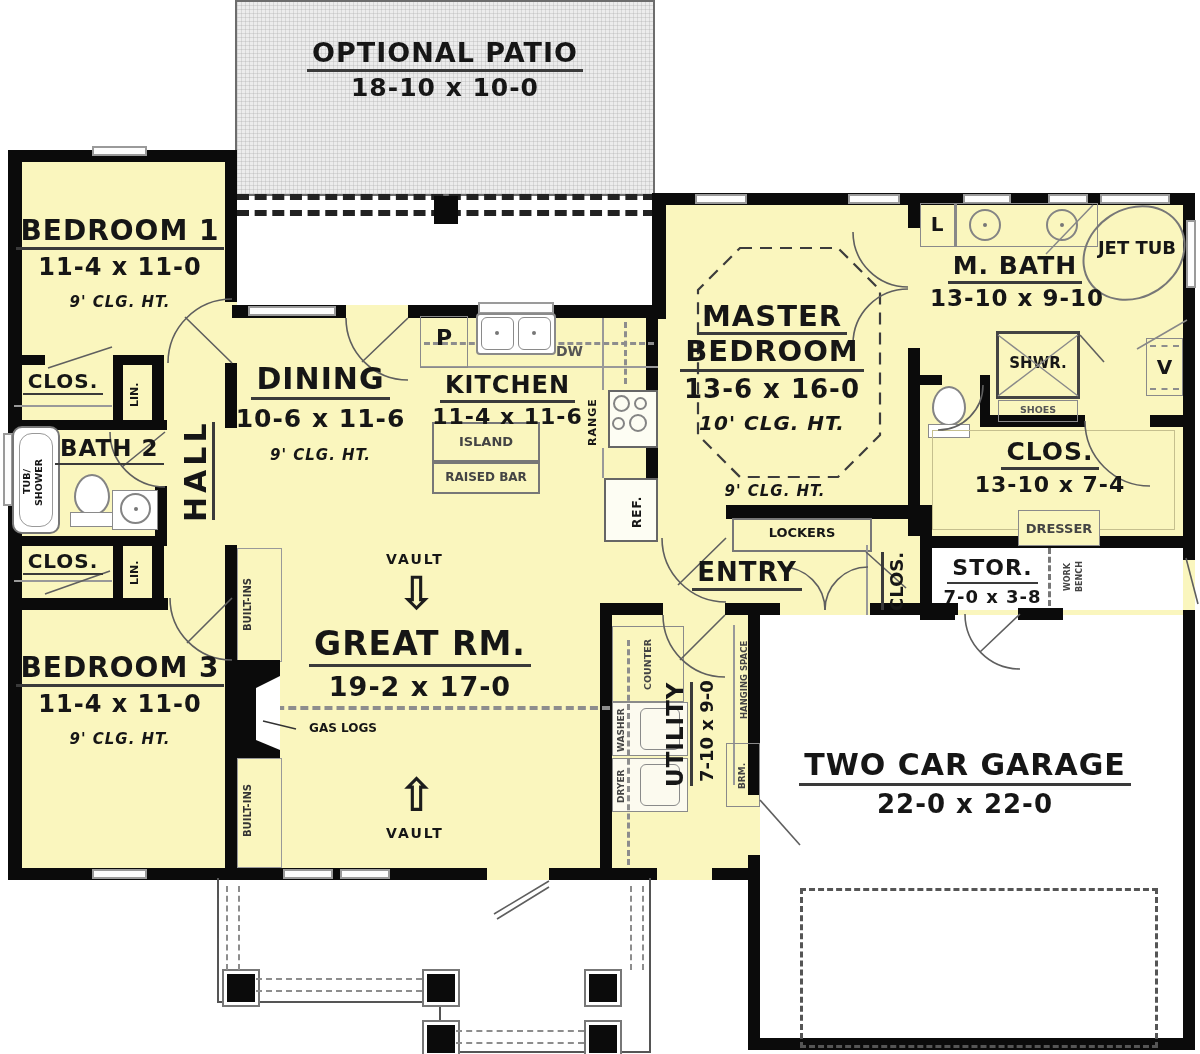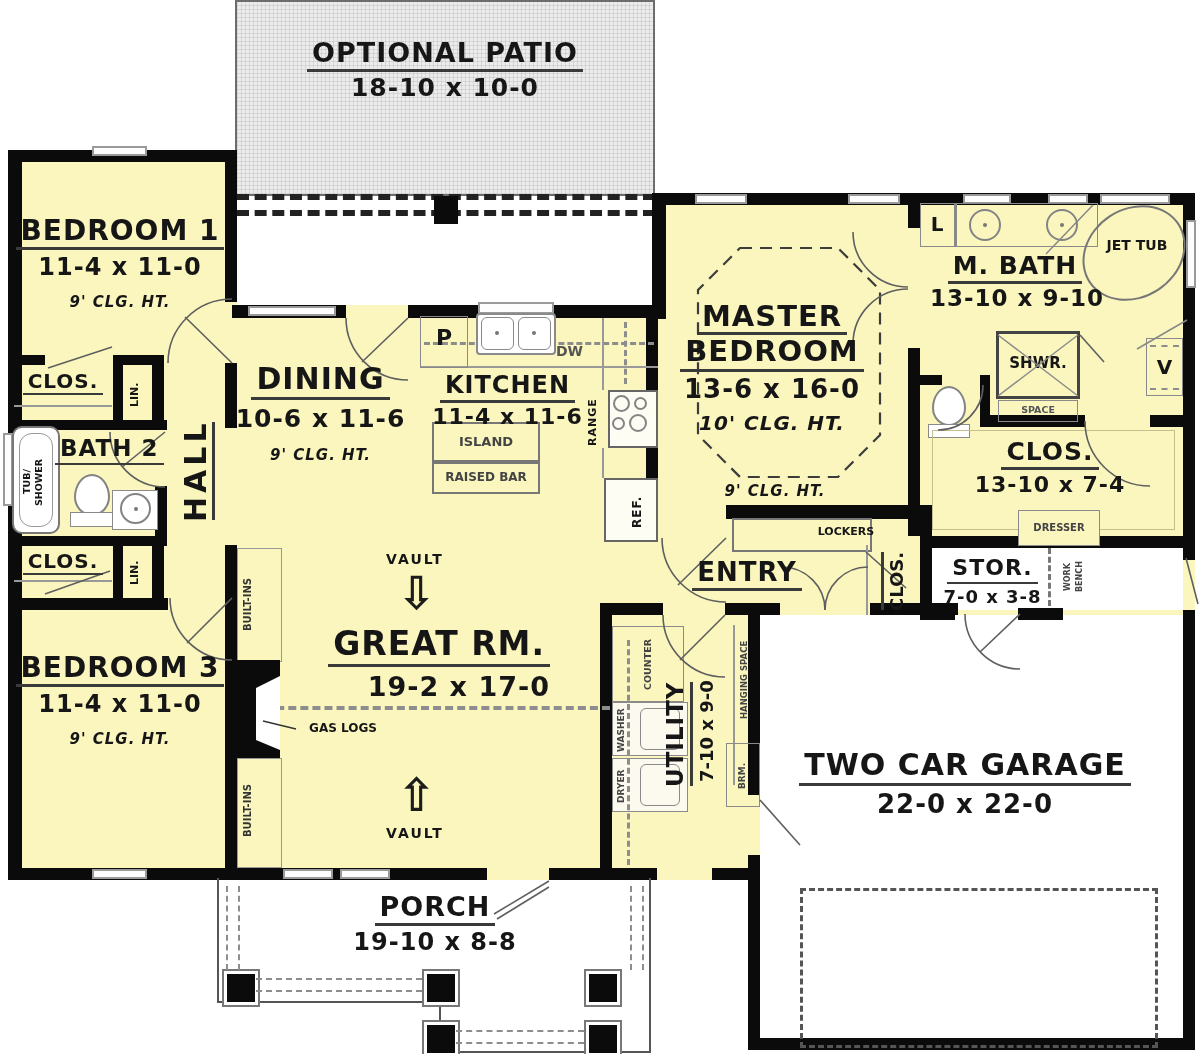--- a/index.html
+++ b/index.html
@@ -157,40 +157,40 @@
   <div class="thinline" style="left:14px;top:580px;width:98px;height:2px;"></div>
 
   <div class="fxl" style="left:920px;top:203px;width:178px;height:44px;"></div>
   <div class="thinline" style="left:954px;top:203px;width:3px;height:44px;background:#888;"></div>
   <div class="lbl" style="left:922px;top:213px;width:30px;font-size:20px;">L</div>
   <div class="circle" style="left:969px;top:209px;width:32px;height:32px;"></div>
   <div class="dot" style="left:983px;top:223px;"></div>
   <div class="circle" style="left:1046px;top:209px;width:32px;height:32px;"></div>
   <div class="dot" style="left:1060px;top:223px;"></div>
   <div class="circle" style="left:1080px;top:208px;width:108px;height:90px;transform:rotate(-33deg);border-radius:50%;border-color:#777;"></div>
-  <div class="lbl" style="left:1095px;top:238px;width:84px;font-size:14px;letter-spacing:0;">JET TUB</div>
+  <div class="lbl" style="left:1095px;top:238px;width:84px;font-size:18px;letter-spacing:0;">JET TUB</div>
   <div class="circle" style="left:932px;top:386px;width:34px;height:40px;border-radius:50% 50% 50% 50%/55% 55% 45% 45%;background:#fff;"></div>
   <div class="fxl" style="left:928px;top:424px;width:42px;height:14px;background:#fff;"></div>
   <div class="fx" style="left:996px;top:331px;width:84px;height:68px;background:transparent;border-color:#444;border-width:3px;"></div>
   <div class="lbl" style="left:1004px;top:355px;width:68px;font-size:15px;background:#FAF6BE;">SHWR.</div>
   <div class="fxl" style="left:998px;top:400px;width:80px;height:22px;"></div>
-  <div class="lbl" style="left:998px;top:405px;width:80px;font-size:9.5px;color:#555;">SPACE</div>
+  <div class="lbl" style="left:998px;top:405px;width:80px;font-size:9.5px;color:#555;">SHOES</div>
   <div class="fxl" style="left:1146px;top:338px;width:37px;height:58px;"></div>
   <div class="dashH" style="left:1150px;top:345px;width:29px;border-top-width:2px;"></div>
   <div class="dashH" style="left:1150px;top:388px;width:29px;border-top-width:2px;"></div>
   <div class="lbl" style="left:1146px;top:356px;width:37px;font-size:20px;">V</div>
 
   <div class="fxl" style="left:932px;top:430px;width:243px;height:100px;border-color:#c9c392;border:1px solid #c5bf8e;"></div>
   <div class="fxl" style="left:1018px;top:510px;width:82px;height:36px;background:#FAF6BE;"></div>
-  <div class="lbl" style="left:1018px;top:522px;width:82px;font-size:10px;color:#444;">DRESSER</div>
+  <div class="lbl" style="left:1018px;top:522px;width:82px;font-size:13px;color:#444;">DRESSER</div>
   <div class="dashV" style="left:1048px;top:548px;height:58px;border-left-color:#777;"></div>
   <div class="v vwrap" style="left:1062px;top:554px;height:46px;font-size:8px;color:#444;letter-spacing:0;line-height:1.5;">WORK BENCH</div>
 
   <div class="fx" style="left:732px;top:518px;width:140px;height:34px;background:transparent;border-color:#777;"></div>
-  <div class="lbl" style="left:732px;top:526px;width:140px;font-size:11px;padding-left:44px;">LOCKERS</div>
+  <div class="lbl" style="left:732px;top:526px;width:140px;font-size:13px;">LOCKERS</div>
   <div class="thinline" style="left:866px;top:545px;width:2px;height:70px;"></div>
 
   <div class="fxl" style="left:612px;top:626px;width:72px;height:76px;"></div>
   <div class="v" style="left:642px;top:634px;height:62px;font-size:9.5px;color:#444;letter-spacing:0;">COUNTER</div>
   <div class="fxl" style="left:612px;top:702px;width:76px;height:54px;background:#FCFAEF;"></div>
   <div class="fxl" style="left:640px;top:708px;width:40px;height:42px;border-radius:6px;"></div>
   <div class="v" style="left:616px;top:706px;height:48px;font-size:9px;color:#444;letter-spacing:0;">WASHER</div>
   <div class="fxl" style="left:612px;top:758px;width:76px;height:54px;background:#FCFAEF;"></div>
   <div class="fxl" style="left:640px;top:764px;width:40px;height:42px;border-radius:6px;"></div>
   <div class="v" style="left:616px;top:762px;height:48px;font-size:9px;color:#444;letter-spacing:0;">DRYER</div>
@@ -284,21 +284,21 @@
   </div>
   <div class="lbl" style="left:228px;top:362px;width:185px;font-size:30px;">
     <span class="rname">DINING</span><br>
     <span class="dims" style="font-size:25px;">10-6 x 11-6</span><br>
     <span class="clg" style="font-size:15px;">9' CLG. HT.</span>
   </div>
   <div class="lbl" style="left:420px;top:372px;width:175px;font-size:24px;">
     <span class="rname">KITCHEN</span><br>
     <span class="dims" style="font-size:22px;">11-4 x 11-6</span>
   </div>
-  <div class="lbl" style="left:290px;top:626px;width:260px;font-size:33px;text-align:right;">
+  <div class="lbl" style="left:290px;top:626px;width:260px;font-size:33px;">
     <span class="rname">GREAT RM.</span><br>
     <span class="dims" style="font-size:27px;">19-2 x 17-0</span>
   </div>
   <div class="lbl" style="left:375px;top:552px;width:80px;font-size:14px;letter-spacing:2px;">VAULT</div>
   <div class="arrow" style="left:397px;top:570px;">⇩</div>
   <div class="arrow" style="left:397px;top:772px;">⇧</div>
   <div class="lbl" style="left:375px;top:826px;width:80px;font-size:14px;letter-spacing:2px;">VAULT</div>
   <div class="lbl" style="left:298px;top:722px;width:90px;font-size:12px;letter-spacing:0;">GAS LOGS</div>
   <div class="lbl" style="left:662px;top:300px;width:220px;font-size:29px;">
     <span class="rname" style="border-bottom-width:3px;padding-bottom:0;">MASTER</span><br>
@@ -324,18 +324,14 @@
     <span class="rname" style="border-bottom-width:2px;">STOR.</span><br>
     <span class="dims" style="font-size:18px;">7-0 x 3-8</span>
   </div>
   <div class="v" style="left:662px;top:678px;height:112px;font-size:23px;letter-spacing:1px;">UTILITY</div>
   <div class="thinline" style="left:690px;top:682px;width:2.5px;height:104px;background:#3A3A3A;"></div>
   <div class="v" style="left:696px;top:688px;height:94px;font-size:18px;letter-spacing:0;">7-10 x 9-0</div>
   <div class="lbl" style="left:790px;top:748px;width:350px;font-size:30px;">
     <span class="rname">TWO CAR GARAGE</span><br>
     <span class="dims" style="font-size:26px;">22-0 x 22-0</span>
   </div>
-  <div class="lbl" style="left:330px;top:892px;width:210px;font-size:27px;">
-    <span class="rname">PORCH</span><br>
-    <span class="dims" style="font-size:24px;">19-10 x 8-8</span>
-  </div>
 
 </div>
 
 </body></html>

